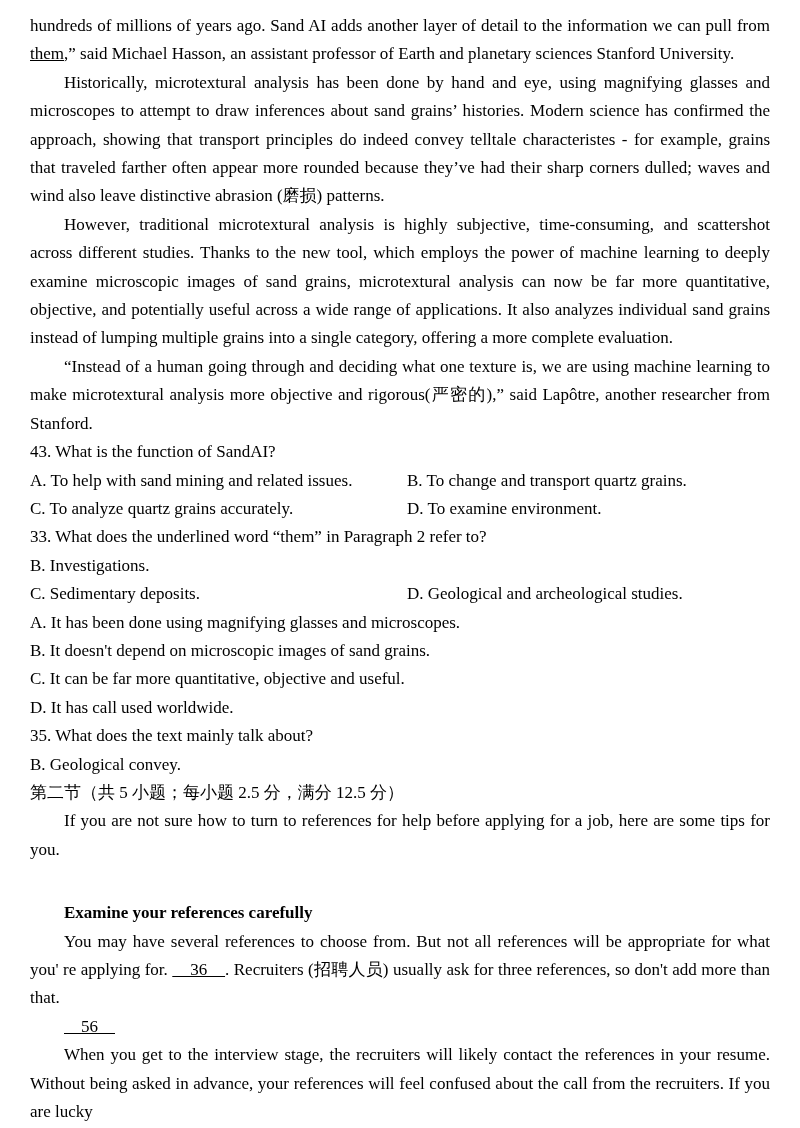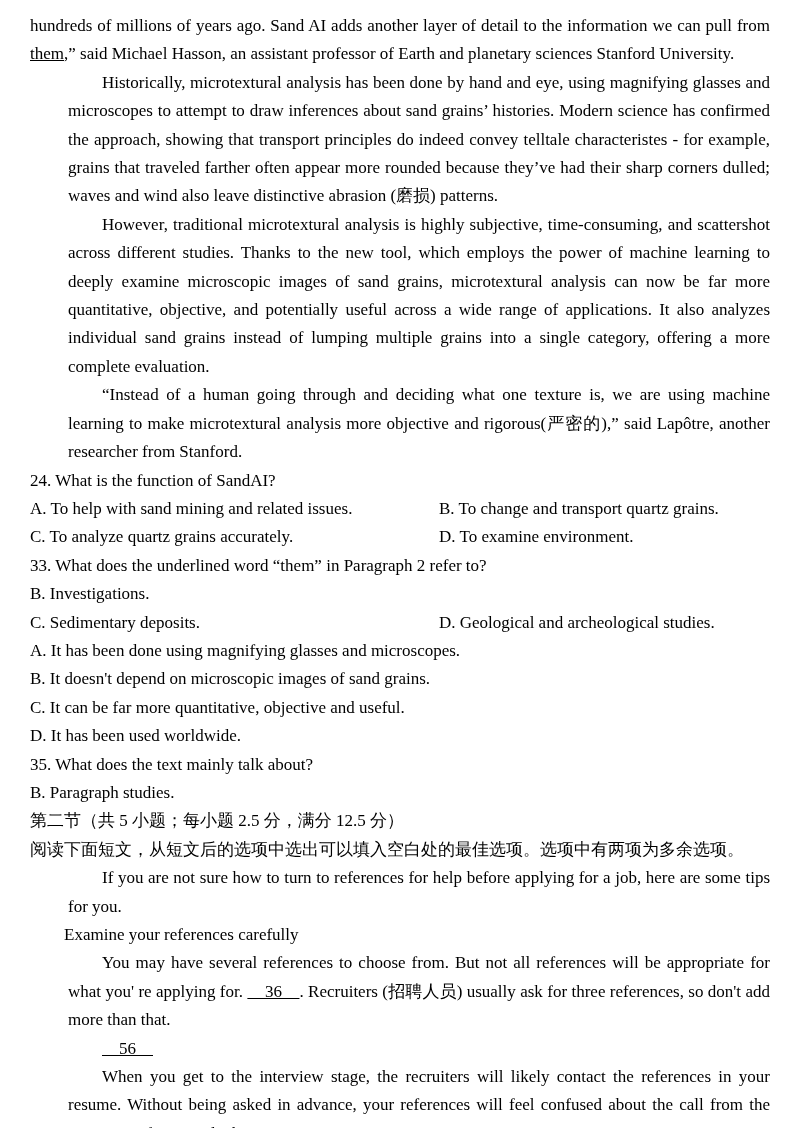--- a/index.html
+++ b/index.html
@@ -18,60 +18,59 @@
   .doc {
     padding: 12px 30px 0 30px;
     line-height: 28.4px;
   }
   p {
     margin: 0;
     text-align: justify;
   }
   .indent {
     text-indent: 2em;
-    margin-left: 38px;
   }
   .u {
     text-decoration: underline;
   }
   .blank {
     text-decoration: underline;
     white-space: pre;
   }
   .opt-row {
     display: grid;
     grid-template-columns: 377px 1fr;
-    gap: 32px;
   }
   .opt-row .opt {
     text-align: left;
   }
   .heading-bold {
-    font-weight: normal;
+    font-weight: bold;
     text-indent: 2em;
     text-align: left;
+    margin-top: 35px;
   }
   .stem, .cn {
     text-align: left;
   }
 </style>
 </head>
 <body>
 
 <div class="doc">
 
   <p class="para"><span>hundreds of millions of years ago. Sand AI adds another layer of detail to the information we can pull from </span><span class="u">them</span><span>,” said Michael Hasson, an assistant professor of Earth and planetary sciences Stanford University.</span></p>
 
   <p class="para indent">Historically, microtextural analysis has been done by hand and eye, using magnifying glasses and microscopes to attempt to draw inferences about sand grains’ histories. Modern science has confirmed the approach, showing that transport principles do indeed convey telltale characteristes - for example, grains that traveled farther often appear more rounded because they’ve had their sharp corners dulled; waves and wind also leave distinctive abrasion (磨损) patterns.</p>
 
   <p class="para indent">However, traditional microtextural analysis is highly subjective, time-consuming, and scattershot across different studies. Thanks to the new tool, which employs the power of machine learning to deeply examine microscopic images of sand grains, microtextural analysis can now be far more quantitative, objective, and potentially useful across a wide range of applications. It also analyzes individual sand grains instead of lumping multiple grains into a single category, offering a more complete evaluation.</p>
 
   <p class="para indent">“Instead of a human going through and deciding what one texture is, we are using machine learning to make microtextural analysis more objective and rigorous(严密的),” said Lapôtre, another researcher from Stanford.</p>
 
-  <p class="stem">24. What is the function of SandAI?</p>
+  <p class="stem">43. What is the function of SandAI?</p>
   <div class="opt-row">
     <span class="opt">A. To help with sand mining and related issues.</span>
     <span class="opt">B. To change and transport quartz grains.</span>
   </div>
   <div class="opt-row">
     <span class="opt">C. To analyze quartz grains accurately.</span>
     <span class="opt">D. To examine environment.</span>
   </div>
 
   <p class="stem">33. What does the underlined word “them” in Paragraph 2 refer to?</p>
@@ -79,29 +78,28 @@
     <span class="opt">B. Investigations.</span>
   </div>
   <div class="opt-row">
     <span class="opt">C. Sedimentary deposits.</span>
     <span class="opt">D. Geological and archeological studies.</span>
   </div>
 
   <p class="stem">A. It has been done using magnifying glasses and microscopes.</p>
   <p class="stem">B. It doesn't depend on microscopic images of sand grains.</p>
   <p class="stem">C. It can be far more quantitative, objective and useful.</p>
-  <p class="stem">D. It has been used worldwide.</p>
+  <p class="stem">D. It has call used worldwide.</p>
 
   <p class="stem">35. What does the text mainly talk about?</p>
   <div class="opt-row">
-    <span class="opt">B. Paragraph studies.</span>
+    <span class="opt">B. Geological convey.</span>
   </div>
 
   <p class="cn">第二节（共 5 小题；每小题 2.5 分，满分 12.5 分）</p>
-  <p class="cn">阅读下面短文，从短文后的选项中选出可以填入空白处的最佳选项。选项中有两项为多余选项。</p>
 
   <p class="para indent">If you are not sure how to turn to references for help before applying for a job, here are some tips for you.</p>
 
   <p class="heading-bold">Examine your references carefully</p>
 
   <p class="para indent"><span>You may have several references to choose from. But not all references will be appropriate for what you' re applying for. </span><span class="blank">    36    </span><span>. Recruiters (招聘人员) usually ask for three references, so don't add more than that.</span></p>
 
   <p class="para indent"><span class="blank">    56    </span></p>
 
   <p class="para indent">When you get to the interview stage, the recruiters will likely contact the references in your resume. Without being asked in advance, your references will feel confused about the call from the recruiters. If you are lucky</p>

